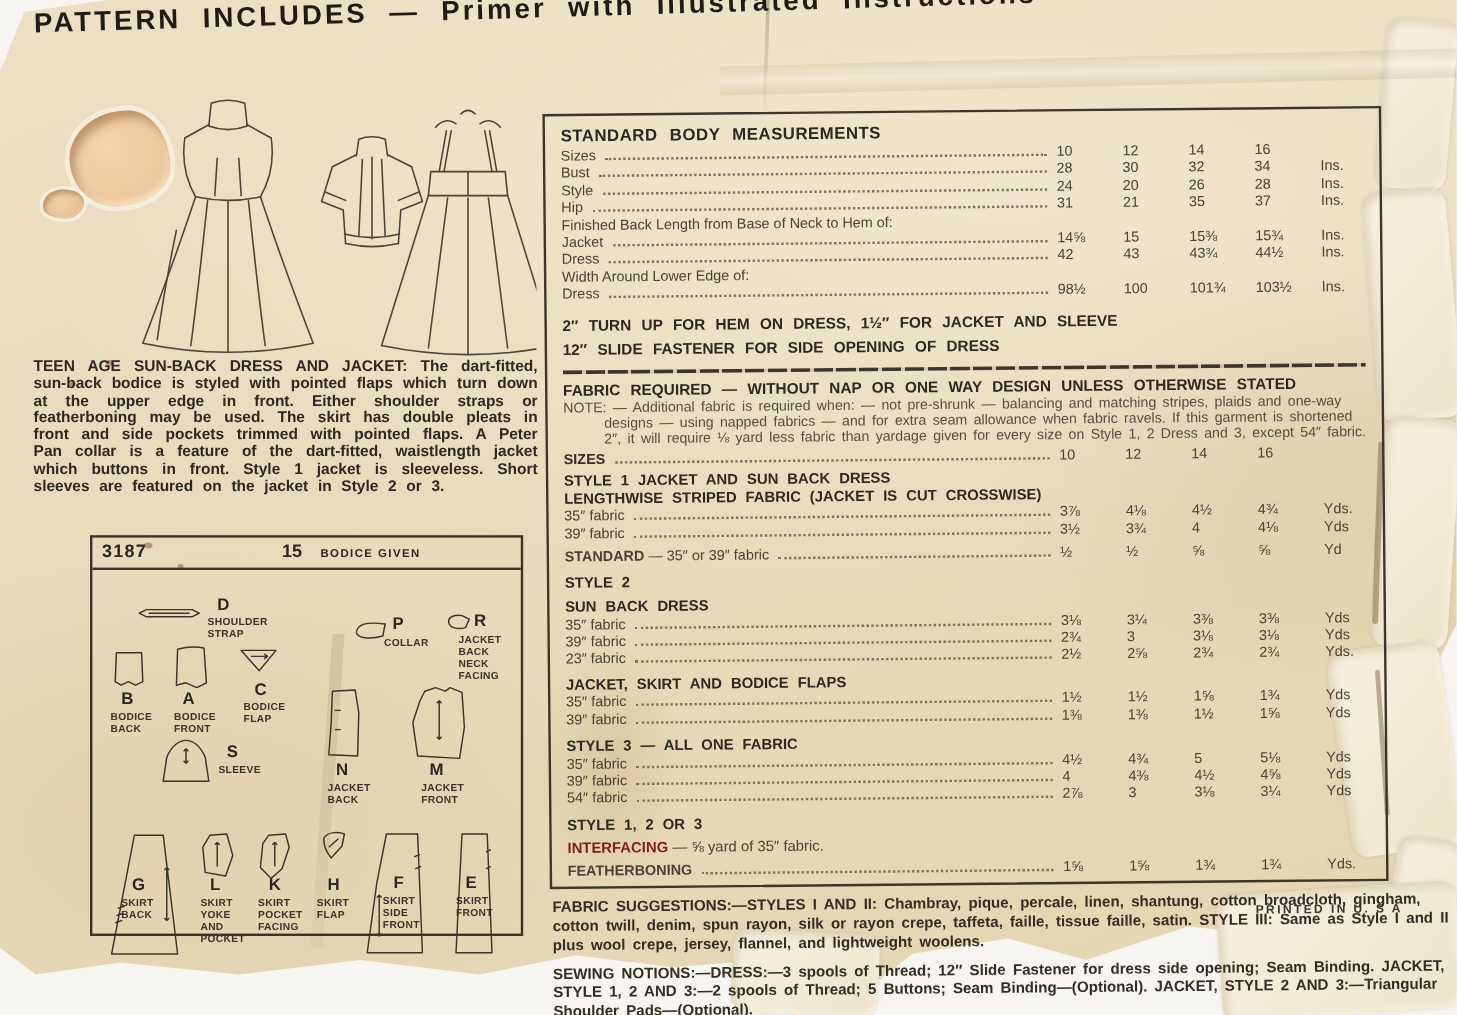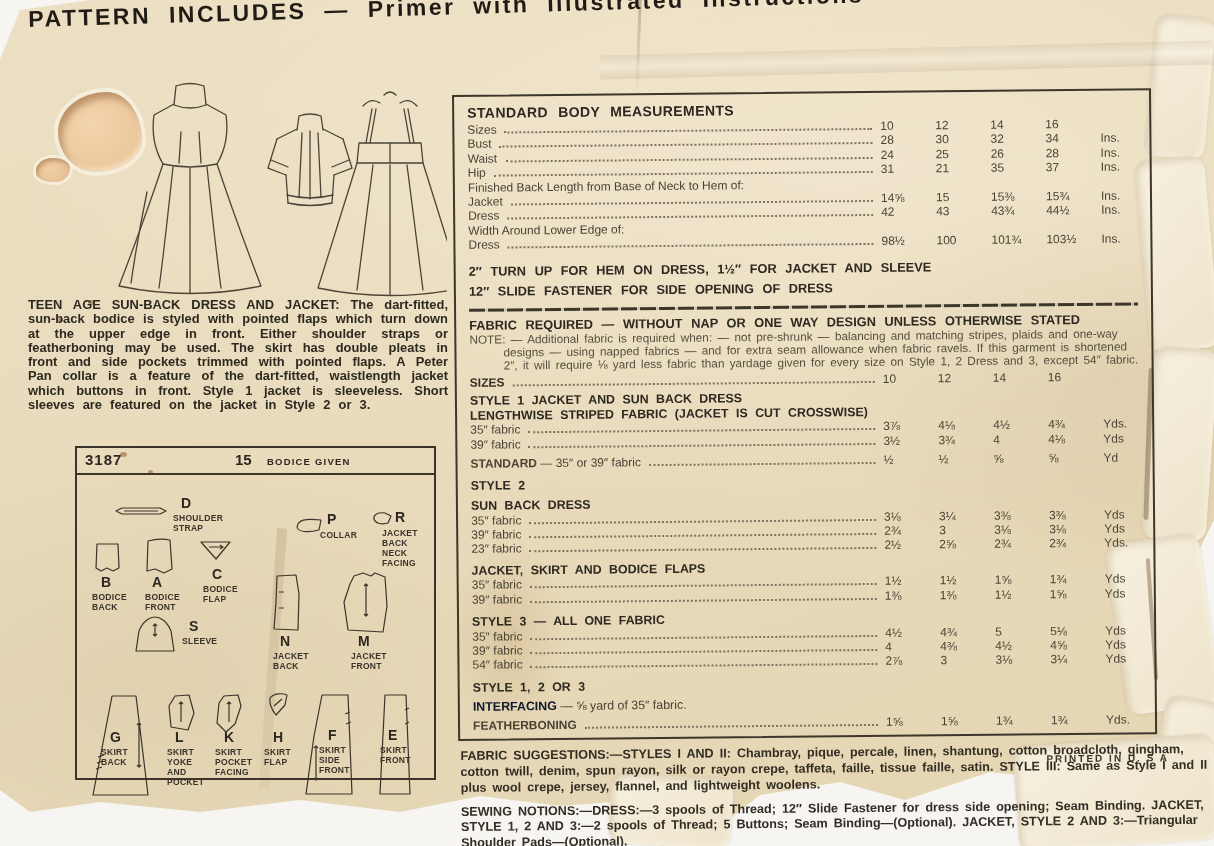--- a/index.html
+++ b/index.html
@@ -68,21 +68,21 @@
   .subhead{font-size:12px;line-height:14.4px;color:#4a4335;}
   .hemnote{font-size:12.8px;font-weight:700;word-spacing:5px;color:#2e2920;line-height:20px;}
   #hemnotes{margin-top:9px;}
   #divider{height:3px;margin:7px 0 6px 0;
     background:repeating-linear-gradient(90deg,#3c362b 0 16px,rgba(60,54,43,.15) 16px 19px);}
   .fhead{font-size:12.4px;font-weight:700;word-spacing:4px;color:#2e2920;line-height:14.5px;}
   #fab-title{font-size:12.8px;font-weight:700;word-spacing:5px;color:#2e2920;margin-top:2px;}
   #fab-note{font-size:11.8px;line-height:13.4px;color:#55503f;margin:1px 0 2px 0;
     padding-left:34px;text-indent:-34px;word-spacing:2px;}
   .textb{font-size:12.4px;line-height:14.5px;color:#4a4335;}
-  .textb b{color:#0f172a;}
+  .textb b{color:#7f1d1d;}
   #suggestions,#notions{width:752px;margin:8px 0 0 2px;font-size:12.6px;font-weight:700;
     line-height:15.8px;word-spacing:2.5px;color:#332d23;text-align:left;}
   #printed{position:absolute;left:588px;top:664px;font-size:10px;font-weight:700;
     letter-spacing:2px;color:#3a342a;}
 </style>
 </head>
 <body>
 
 <div id="stage">
 
@@ -296,24 +296,24 @@
           <div class="mrow">
             <span class="lbl">Bust</span>
             <span class="leader"></span>
             <span class="v">28</span>
             <span class="v">30</span>
             <span class="v">32</span>
             <span class="v">34</span>
             <span class="u">Ins.</span>
           </div>
           <div class="mrow">
-            <span class="lbl">Waist</span>
+            <span class="lbl">Style</span>
             <span class="leader"></span>
             <span class="v">24</span>
-            <span class="v">25</span>
+            <span class="v">20</span>
             <span class="v">26</span>
             <span class="v">28</span>
             <span class="u">Ins.</span>
           </div>
           <div class="mrow">
             <span class="lbl">Hip</span>
             <span class="leader"></span>
             <span class="v">31</span>
             <span class="v">21</span>
             <span class="v">35</span>

